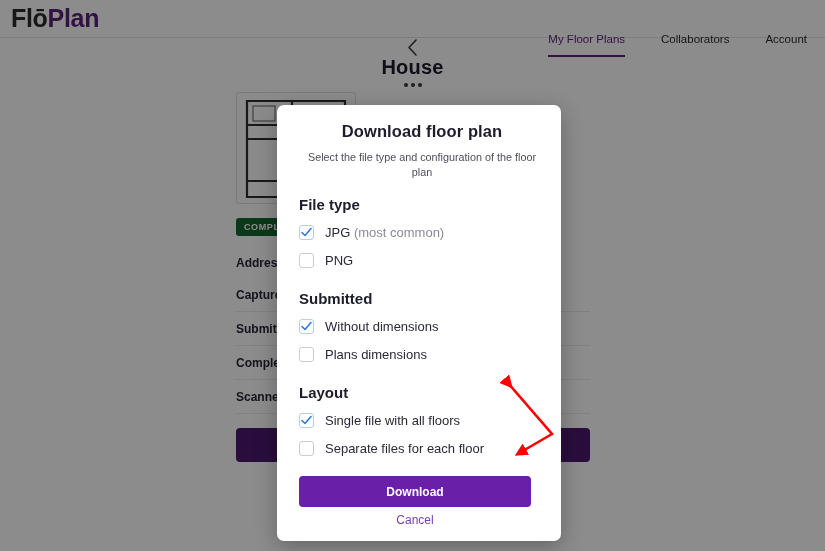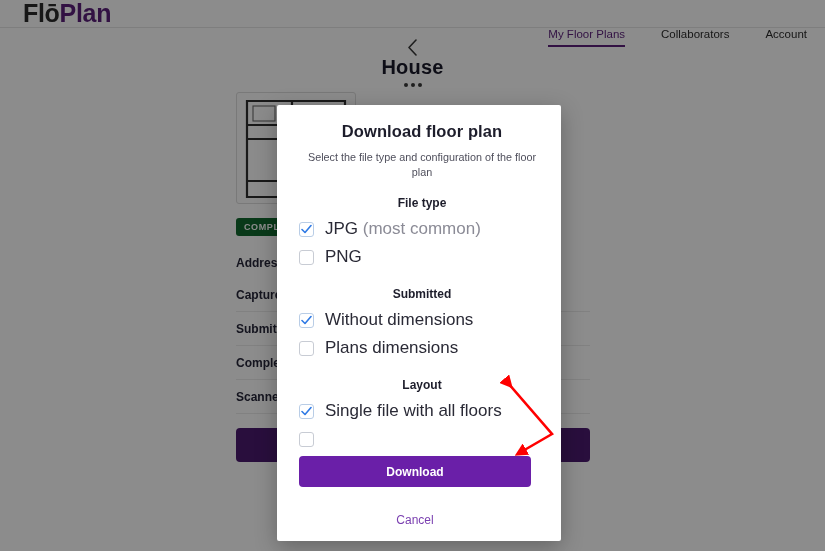--- a/index.html
+++ b/index.html
@@ -8,24 +8,24 @@
     font-family: "Liberation Sans", sans-serif;
     overflow: hidden;
     background: #ffffff;
   }
   #app { position: relative; width: 825px; height: 551px; }
 
   
   .page { position: absolute; inset: 0; background: #ffffff; }
 
   .topbar {
-    position: absolute; top: 0; left: 0; right: 0; height: 28px;
+    position: absolute; top: 0; left: 0; right: 0; height: 38px;
     background: #ffffff;
     border-bottom: 1px solid #e6e6e6;
-    display: flex; align-items: center; padding-left: 12px;
+    display: flex; align-items: center;
   }
   .logo {
     margin-left: 11px;
     font-size: 25px; font-weight: 700; letter-spacing: -0.3px;
     line-height: 1;
   }
   .logo .flo { color: #2b2b2b; }
   .logo .plan { color: #5b1f7a; }
 
   .nav { margin-left: auto; display: flex; align-items: center; height: 100%; }
@@ -96,61 +96,61 @@
     flex: 1; cursor: pointer;
   }
 
   
   .dimmer { position: absolute; inset: 0; background: rgba(0,0,0,0.45); }
 
   
   .modal {
     position: absolute; left: 277px; top: 105px;
     width: 284px; height: 436px;
-    background: #ffffff; border-radius: 2px;
+    background: #ffffff; border-radius: 7px;
     box-shadow: 0 6px 22px rgba(0,0,0,0.28);
     padding: 17px 16px 0 22px;
   }
   .modal-title {
     text-align: center; font-size: 16.5px; font-weight: 700;
     color: #1d1d2b; letter-spacing: 0.1px;
   }
   .modal-sub {
     text-align: center; font-size: 10.8px; color: #4f4f5c;
     margin-top: 9px; line-height: 1.35;
   }
   .group { margin-top: 17px; }
   .group-title {
-    font-size: 12px; font-weight: 700; color: #1d1d2b; margin-bottom: 6px; text-align: center;
+    font-size: 15px; font-weight: 700; color: #1d1d2b; margin-bottom: 6px;
   }
   .opt {
     display: flex; align-items: center; height: 26px;
     cursor: pointer; margin-top: 2px;
   }
   .cbox {
     width: 15px; height: 15px; border-radius: 3px;
     border: 1px solid #c8ccd4; background: #fff;
     flex: 0 0 auto; position: relative; margin-right: 11px;
   }
   .cbox.checked { border-color: #b9cde6; }
   .cbox.checked svg { position: absolute; left: 1px; top: 1px; }
-  .opt-label { font-size: 17px; color: #2a2a36; }
+  .opt-label { font-size: 13px; color: #2a2a36; }
   .opt-label .muted { color: #8b8b96; }
 
   .modal-footer { position: absolute; left: 0; right: 8px; bottom: 0; padding: 0 22px 14px 22px; }
   .download-btn {
     width: 100%; height: 31px; border-radius: 4px;
     background: #6a1fa8; border: none; color: #fff;
     font-family: "Liberation Sans", sans-serif;
     font-size: 12px; font-weight: 700; cursor: pointer;
     display: flex; align-items: center; justify-content: center;
   }
   .cancel-link {
     display: block; width: 100%; text-align: center;
-    margin-top: 26px; font-size: 12px; color: #7a3fb0;
+    margin-top: 6px; font-size: 12px; color: #7a3fb0;
     background: none; border: none; cursor: pointer;
     font-family: "Liberation Sans", sans-serif;
   }
 
   
   .annotation { position: absolute; inset: 0; pointer-events: none; }
 </style>
 </head>
 <body>
 
@@ -289,20 +289,21 @@
         <span class="cbox checked">
           <svg width="11" height="11" viewBox="0 0 11 11">
               <polyline points="1,5.5 4,8.5 10,1.5" fill="none" stroke="#2f7ae5" stroke-width="1.6" stroke-linecap="round" stroke-linejoin="round"></polyline>
             </svg>
         </span>
         <span class="opt-label"><span>Single file with all floors</span><span class="muted"></span></span>
       </div>
 
       <div class="opt">
         <span class="cbox"></span>
+        <span class="opt-label"><span>Separate files for each floor</span><span class="muted"></span></span>
       </div>
     </div>
 
     <div class="modal-footer">
       <button class="download-btn">Download</button>
       <button class="cancel-link">Cancel</button>
     </div>
   </div>
 
   <svg class="annotation" width="825" height="551" viewBox="0 0 825 551">

